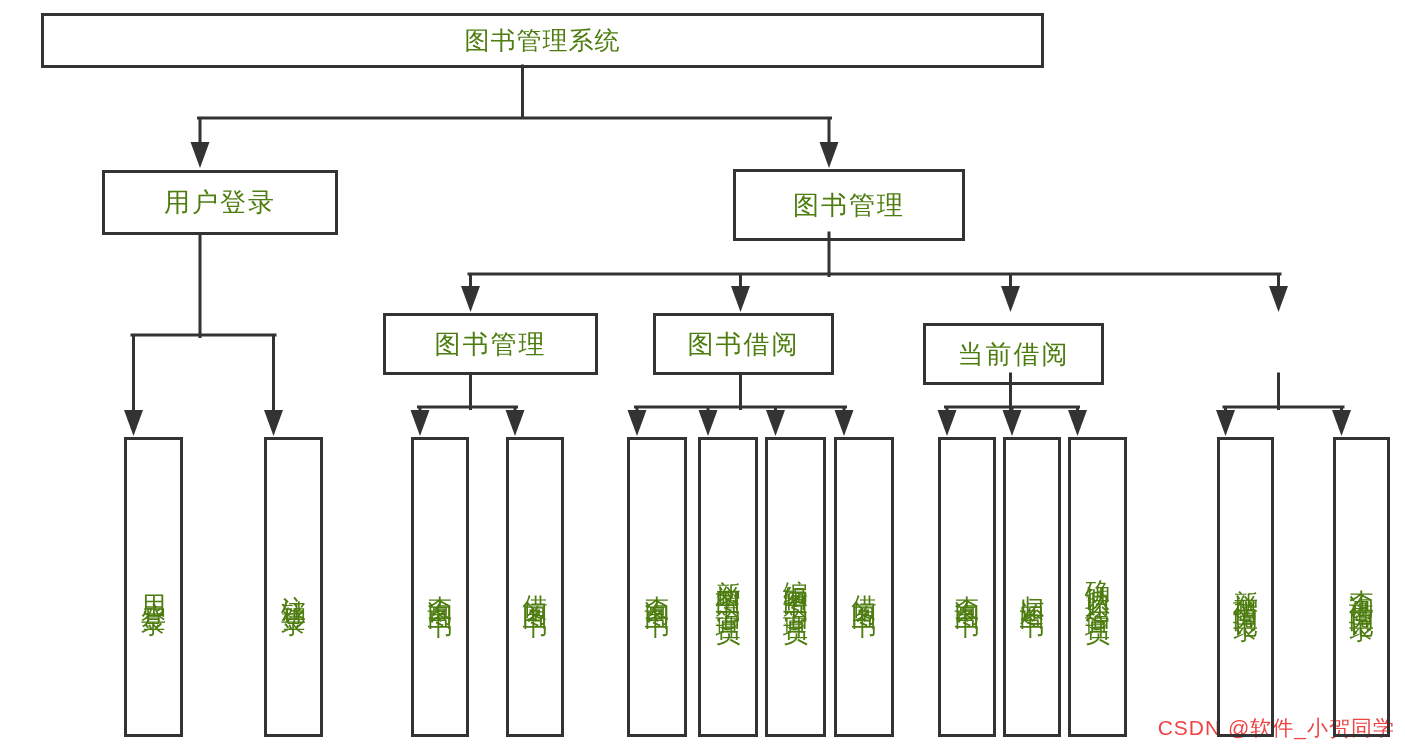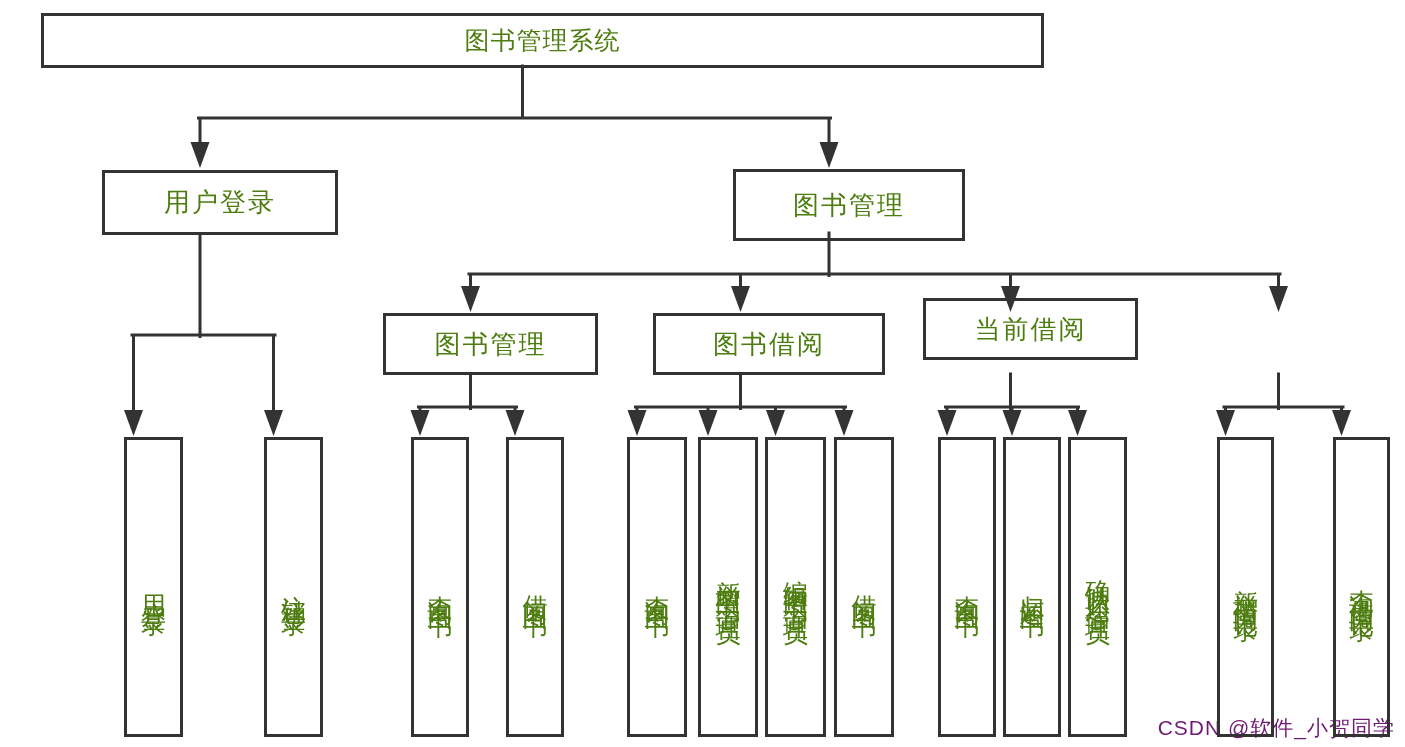--- a/index.html
+++ b/index.html
@@ -44,21 +44,21 @@
     line-height: 1;
     white-space: nowrap;
   }
   .watermark {
     position: absolute;
     right: 10px;
     top: 714px;
     z-index: 2;
     font-size: 21px;
     letter-spacing: 1px;
-    color: #701a75;
+    color: #ef4444;
     white-space: nowrap;
   }
 </style>
 </head>
 <body>
 
 <div id="canvas">
 
   <svg class="connectors" width="1405" height="747" viewBox="0 0 1405 747">
     <g stroke="#333333" stroke-width="3" fill="none" stroke-linecap="square">
@@ -104,22 +104,22 @@
   </svg>
 
   <div class="watermark">CSDN @软件_小贺同学</div>
 
   <div class="box h root-box" style="left:21px; top:13px; width:1003px; height:55px;">图书管理系统</div>
 
   <div class="box h" style="left:82px; top:170px; width:236px; height:65px;">用户登录</div>
   <div class="box h" style="left:713px; top:169px; width:232px; height:72px;">图书管理</div>
 
   <div class="box h" style="left:363px; top:313px; width:215px; height:62px;">图书管理</div>
-  <div class="box h" style="left:633px; top:313px; width:232px; height:62px;">图书借阅</div>
-  <div class="box h" style="left:903px; top:298px; width:215px; height:62px;">当前借阅</div>
+  <div class="box h" style="left:633px; top:313px; width:181px; height:62px;">图书借阅</div>
+  <div class="box h" style="left:903px; top:323px; width:181px; height:62px;">当前借阅</div>
 
   <div class="box v" style="left:104px; top:437px; width:59px; height:300px;">
     <span>用户登录</span>
   </div>
   <div class="box v" style="left:244px; top:437px; width:59px; height:300px;">
     <span>注销登录</span>
   </div>
 
   <div class="box v" style="left:391px; top:437px; width:58px; height:300px;">
     <span>查询图书</span>

